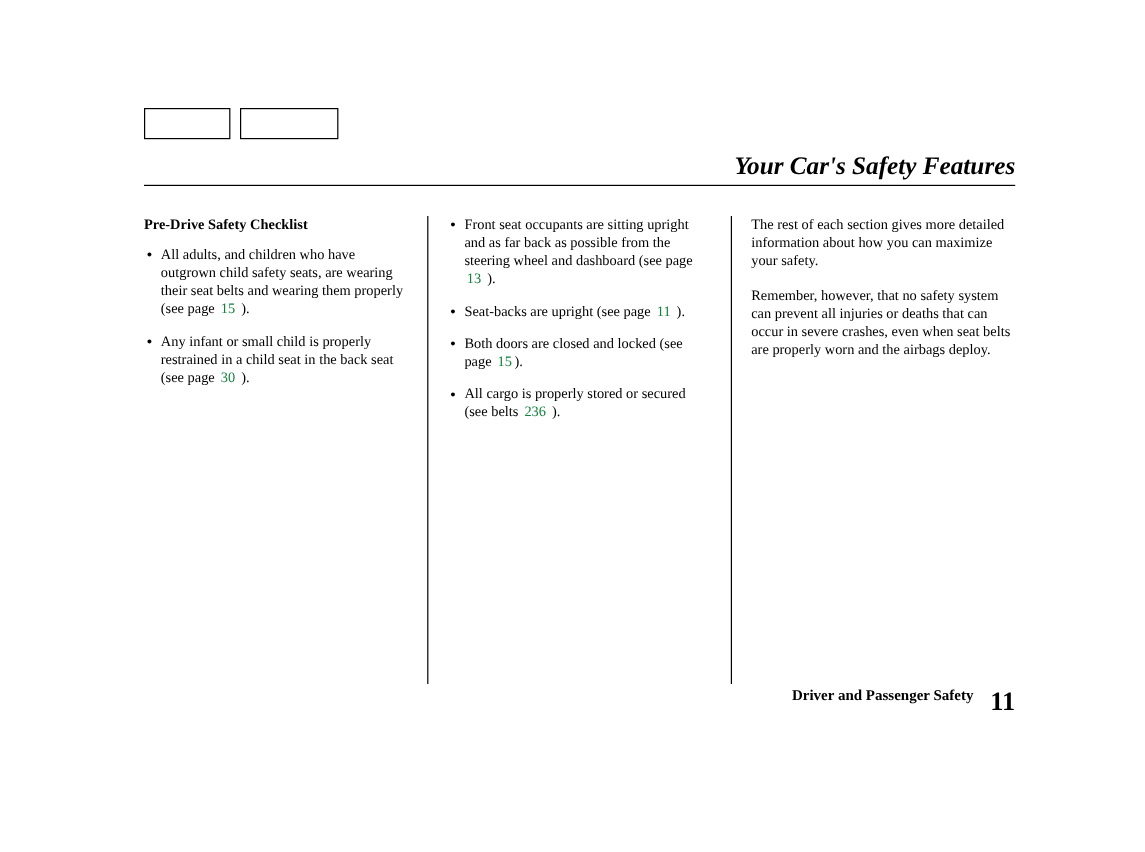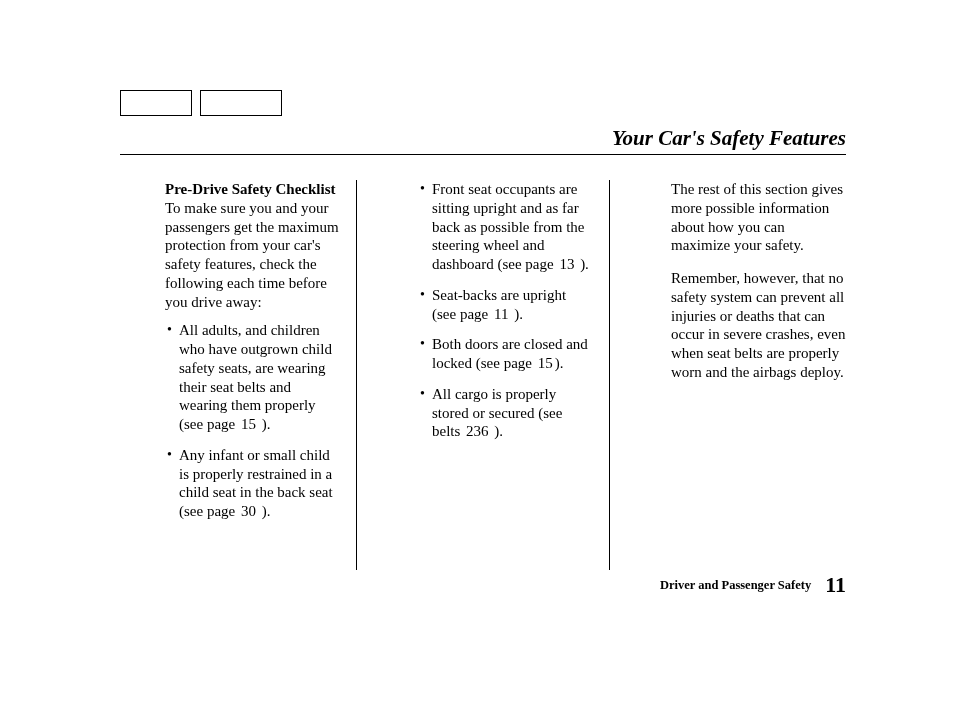--- a/index.html
+++ b/index.html
@@ -49,25 +49,24 @@
   .columns {
     position: absolute;
     top: 180px;
     left: 120px;
     right: 108px;
     bottom: 140px;
     display: flex;
   }
   .col {
     flex: 1 1 0;
-    font-size: 15px;
+    font-size: 12px;
     line-height: 1.25;
     padding: 0 14px;
     box-sizing: border-box;
-    margin-left: 45px;
   }
   .col:first-child { padding-left: 0; }
   .col:last-child { padding-right: 0; }
   .col-sep {
     width: 0;
     border-left: 1px solid #000;
     margin: 0 2px;
     height: 390px;
   }
   .subhead {
@@ -85,33 +84,33 @@
     margin-bottom: 12px;
   }
   ul.bullets > li::before {
     content: "•";
     position: absolute;
     left: 2px;
     top: 0;
     font-size: 14px;
   }
   .pg-link {
-    color: #000000;
+    color: #15803d;
     cursor: pointer;
     margin: 0 2px;
   }
   .para { margin: 0 0 14px 0; }
   .footer {
     position: absolute;
     bottom: 112px;
     right: 108px;
     font-size: 12.5px;
     font-weight: bold;
     display: flex;
-    align-items: center;
+    align-items: flex-start;
     gap: 14px;
   }
   .footer .pnum {
     font-size: 22px;
   }
 </style>
 </head>
 <body>
 
 <div class="page">
@@ -121,21 +120,20 @@
     <div class="top-box b"></div>
   </div>
 
   <div class="title">Your Car's Safety Features</div>
   <div class="hr"></div>
 
   <div class="columns">
 
     <div class="col">
       <span class="subhead">Pre-Drive Safety Checklist</span>
-      <span>To make sure you and your passengers get the maximum protection from your car's safety features, check the following each time before you drive away:</span>
       <ul class="bullets">
         <li>
           <span>All adults, and children who have outgrown child safety seats, are wearing their seat belts and wearing them properly (see page </span><span class="pg-link">15</span><span> ).</span>
         </li>
         <li>
           <span>Any infant or small child is properly restrained in a child seat in the back seat (see page </span><span class="pg-link">30</span><span> ).</span>
         </li>
       </ul>
     </div>
 
@@ -154,21 +152,21 @@
         </li>
         <li>
           <span>All cargo is properly stored or secured (see belts </span><span class="pg-link">236</span><span> ).</span>
         </li>
       </ul>
     </div>
 
     <div class="col-sep"></div>
 
     <div class="col">
-      <p class="para">The rest of this section gives more possible information about how you can maximize your safety.</p>
+      <p class="para">The rest of each section gives more detailed information about how you can maximize your safety.</p>
       <p class="para">Remember, however, that no safety system can prevent all injuries or deaths that can occur in severe crashes, even when seat belts are properly worn and the airbags deploy.</p>
     </div>
 
   </div>
 
   <div class="footer">
     <span>Driver and Passenger Safety</span>
     <span class="pnum">11</span>
   </div>
 

